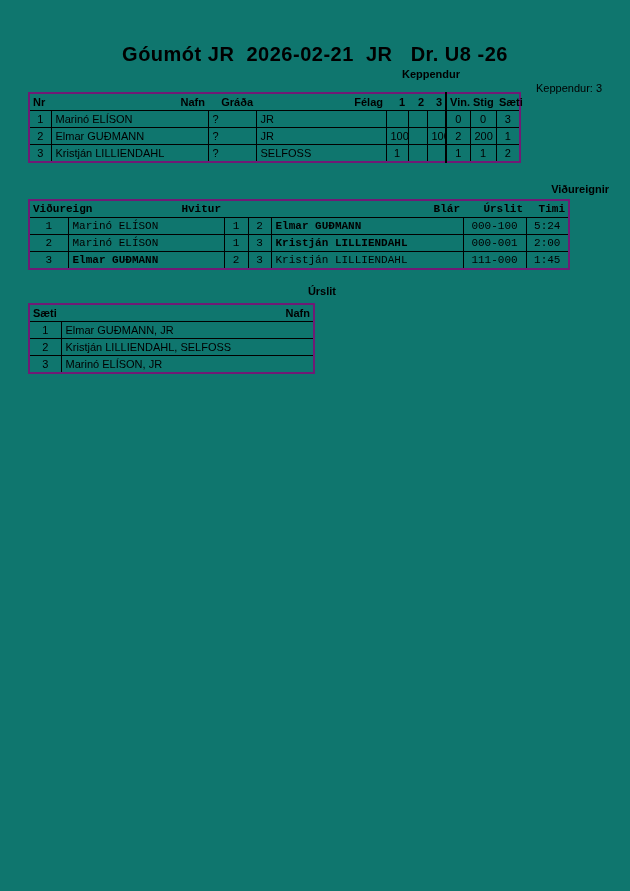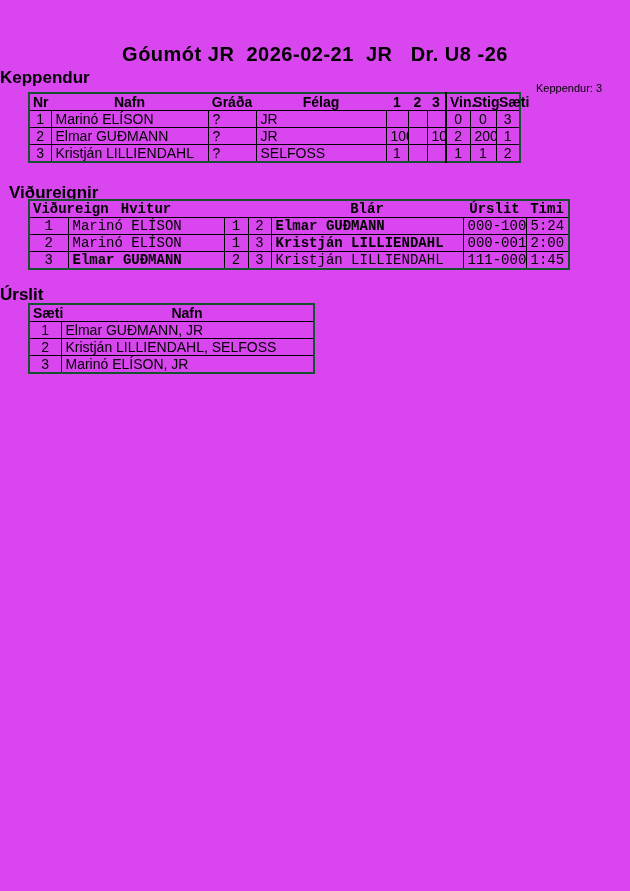--- a/index.html
+++ b/index.html
@@ -1,69 +1,69 @@
 <!DOCTYPE html>
 <html><head>
 <meta charset="utf-8">
 <style>
   html, body { margin: 0; padding: 0; background: #ffffff; }
   .page {
     position: relative;
     width: 630px;
     height: 891px;
-    background: #d946ef;
+    background: #0f766e;
     color: #000000;
     font-family: "Liberation Sans", sans-serif;
     overflow: hidden;
   }
   .page-title {
     position: absolute;
     top: 43px;
     left: 0;
     width: 630px;
     text-align: center;
     font-size: 20px;
     font-weight: bold;
     white-space: pre;
     letter-spacing: 0.5px;
   }
   .sec-label {
     position: absolute;
-    font-size: 17px;
+    font-size: 11px;
     font-weight: bold;
-    text-align: left;
+    text-align: right;
   }
   #label-keppendur  { top: 68px;  left: 0; width: 460px; }
   #label-vidureignir{ top: 183px; left: 0; width: 600px; padding-left: 9px; }
   #label-urslit     { top: 285px; left: 0; width: 336px; }
   .count-label {
     position: absolute;
     top: 82px;
     left: 536px;
     font-size: 11px;
     font-weight: normal;
   }
   table {
     position: absolute;
     border-collapse: collapse;
     table-layout: fixed;
-    font-size: 14px;
-    border: 2px solid #14532d;
+    font-size: 11px;
+    border: 2px solid #701a75;
   }
   #t-keppendur   { left: 28px; top: 92px;  width: 491px; }
   #t-vidureignir { left: 28px; top: 199px; width: 540px; font-family: Liberation Mono, monospace; }
   #t-urslit      { left: 28px; top: 303px; width: 285px; }
   th {
     font-weight: bold;
     padding: 0 3px;
     height: 16px;
     border-bottom: 1px solid #000000;
     white-space: nowrap;
     overflow: visible;
-    text-align: center;
+    text-align: right;
   }
   td {
     border: 1px solid #000000;
     padding: 0 4px;
     height: 16px;
     white-space: nowrap;
     overflow: hidden;
   }
   .al { text-align: left; }
   .ac { text-align: center; }

